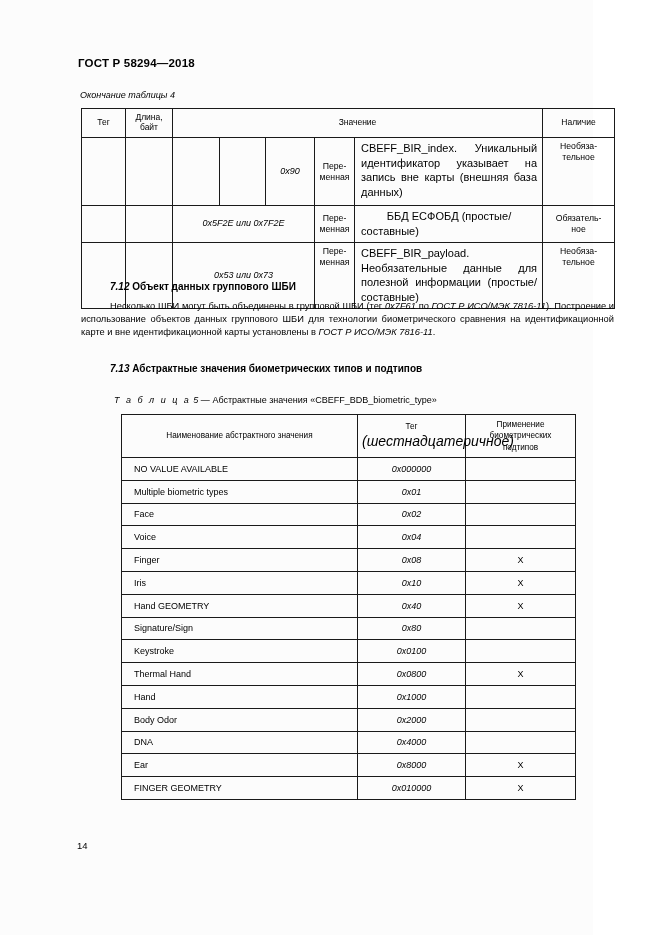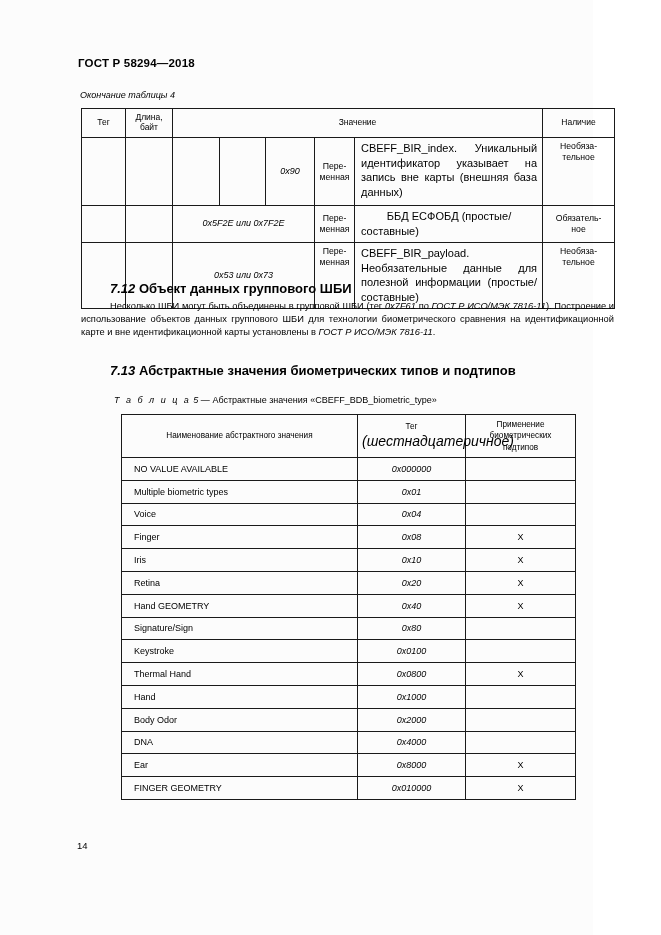--- a/index.html
+++ b/index.html
@@ -96,21 +96,21 @@
     text-align: center;
     font-size: 8.7px;
     line-height: 1.3;
     padding: 0 2px;
   }
   .t4 .blank { }
 
   
   .sec-head {
     position: absolute;
-    font-size: 13px;
+    font-size: 10px;
     font-weight: bold;
     left: 110px;
   }
   .sec-head .num { font-style: italic; }
   .para {
     position: absolute;
     left: 81px;
     width: 533px;
     font-size: 9.3px;
     line-height: 1.42;
@@ -298,40 +298,40 @@
           <td class="c-name">NO VALUE AVAILABLE</td>
           <td class="c-tag">0x000000</td>
           <td class="c-use"></td>
         </tr>
         <tr>
           <td class="c-name">Multiple biometric types</td>
           <td class="c-tag">0x01</td>
           <td class="c-use"></td>
         </tr>
         <tr>
+          <td class="c-name">Face</td>
+          <td class="c-tag">0x02</td>
+          <td class="c-use"></td>
+        </tr>
+        <tr>
           <td class="c-name">Voice</td>
           <td class="c-tag">0x04</td>
           <td class="c-use"></td>
         </tr>
         <tr>
           <td class="c-name">Finger</td>
           <td class="c-tag">0x08</td>
           <td class="c-use">X</td>
         </tr>
         <tr>
           <td class="c-name">Iris</td>
           <td class="c-tag">0x10</td>
           <td class="c-use">X</td>
         </tr>
         <tr>
-          <td class="c-name">Retina</td>
-          <td class="c-tag">0x20</td>
-          <td class="c-use">X</td>
-        </tr>
-        <tr>
           <td class="c-name">Hand GEOMETRY</td>
           <td class="c-tag">0x40</td>
           <td class="c-use">X</td>
         </tr>
         <tr>
           <td class="c-name">Signature/Sign</td>
           <td class="c-tag">0x80</td>
           <td class="c-use"></td>
         </tr>
         <tr>

